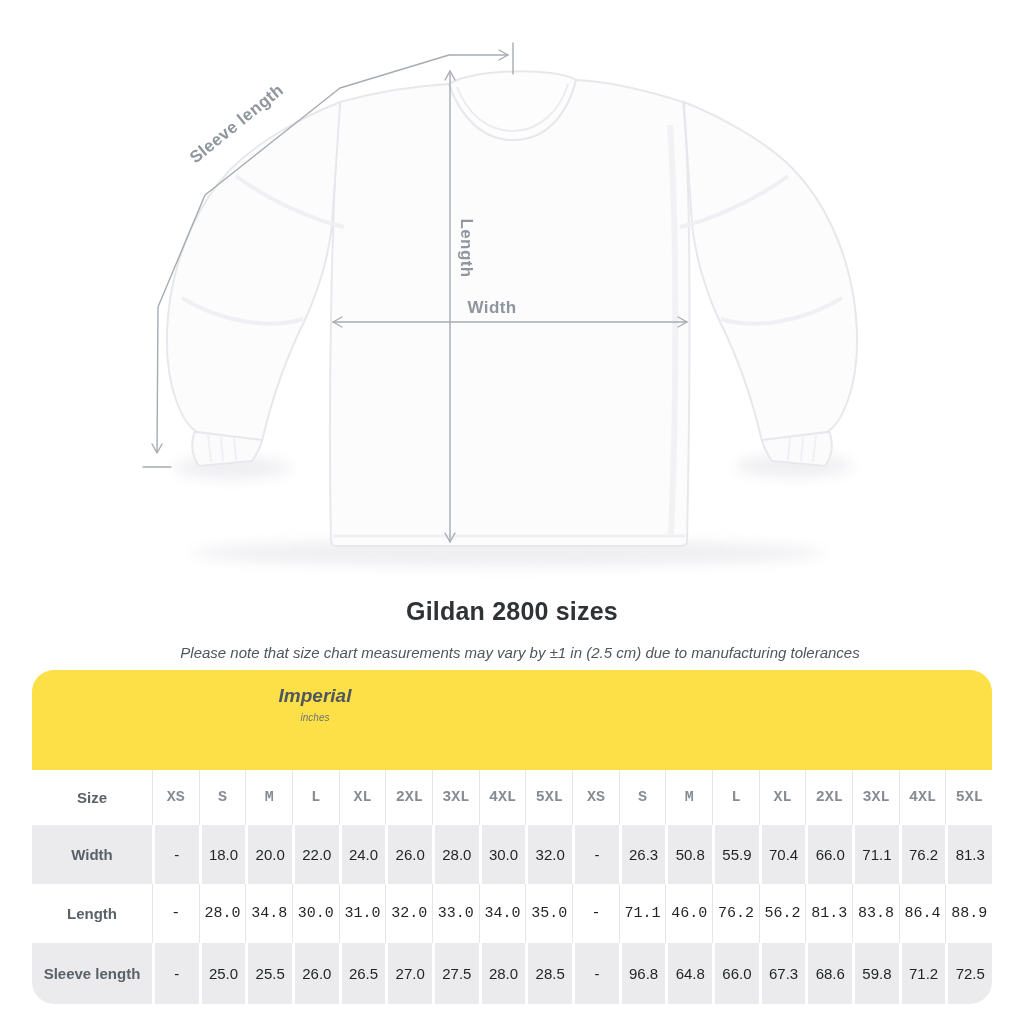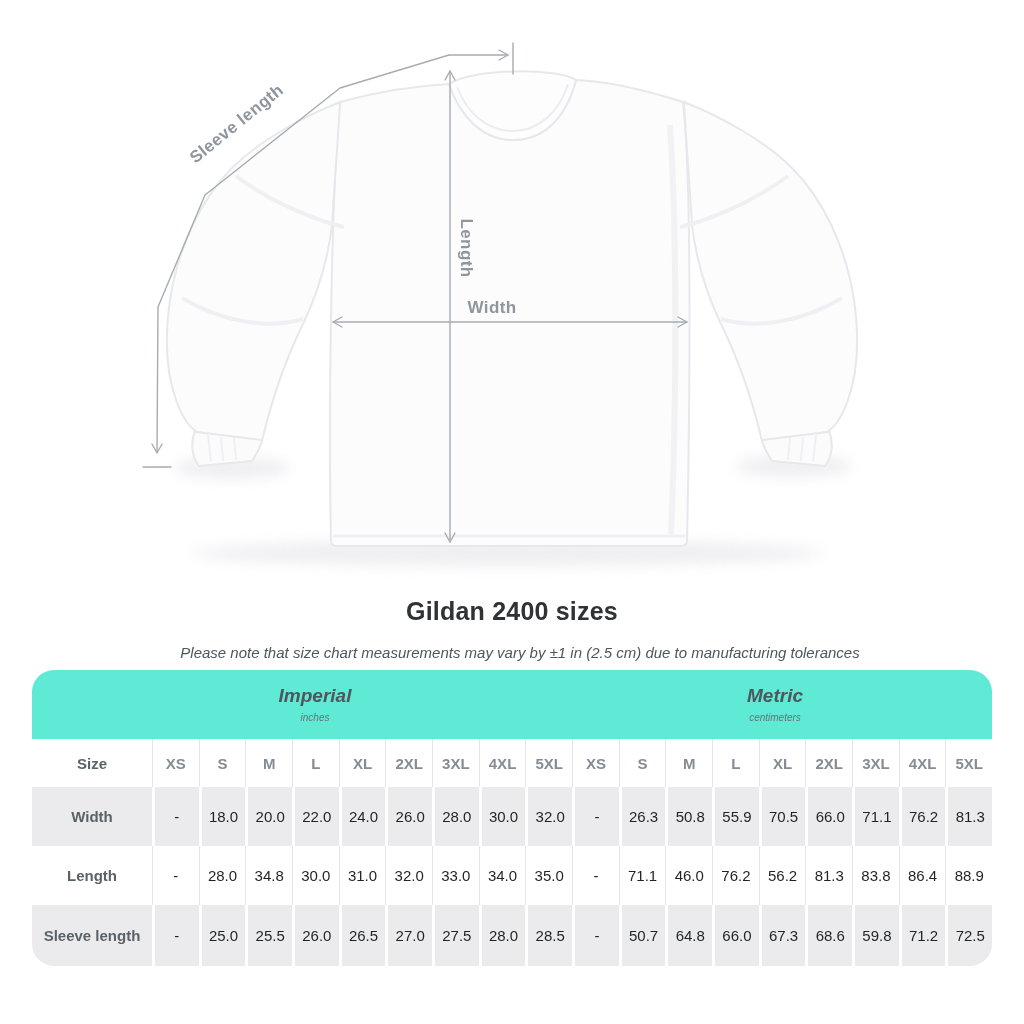--- a/index.html
+++ b/index.html
@@ -12,39 +12,39 @@
   .title{
     position:absolute;top:597px;left:0;width:1024px;text-align:center;
     font-size:25px;font-weight:bold;color:#303336;margin:0;letter-spacing:.2px;
   }
   .note{
     position:absolute;top:636px;left:0;width:1024px;text-align:center;
     font-size:15px;font-style:italic;color:#4f565c;margin:8px;
   }
 
   .size-table{position:absolute;top:670px;left:32px;width:960px;}
-  .band{position:relative;height:69px;background:#5eead4;border-radius:22px 22px 0 0;}
+  .band{position:relative;height:100px;background:#fde047;border-radius:22px 22px 0 0;}
   .group{position:absolute;top:15px;width:290px;text-align:center;}
   .g-imperial{left:138px;}
   .g-metric{left:598px;}
   .g-label{font-size:19px;font-weight:bold;font-style:italic;color:#4e565e;}
   .g-unit{font-size:10px;font-style:italic;color:#6b7279;margin-top:5px;}
 
   .row{display:flex;width:960px;}
-  .header-row{height:48px;background:#ffffff;}
+  .header-row{height:55px;background:#ffffff;}
   .data-row{height:59px;}
   .row-last{height:61px;}
   .cell{
     flex:1 1 0;display:flex;align-items:center;justify-content:center;
     font-size:15px;color:#1f2326;box-sizing:border-box;
   }
   .label-cell{flex:0 0 120px;font-weight:bold;color:#5a6269;}
   .header-row .cell{font-weight:bold;color:#858c94;}
   .header-row .label-cell{color:#5a6269;}
-  .row-white .cell + .cell{border-left:1px solid #e3e5e8;}
+  .row-white .cell + .cell{border-left:1px solid #e3e5e8;font-family:Liberation Mono, monospace;}
   .row-gray .cell{background:#ebebed;}
   .row-gray .cell + .cell{border-left:3px solid #ffffff;}
   .row-last .cell:first-child{border-bottom-left-radius:22px;}
   .row-last .cell:last-child{border-bottom-right-radius:22px;}
 </style>
 </head>
 <body>
 
 <div class="canvas">
 
@@ -110,32 +110,28 @@
       </g>
     </g>
 
     <g font-family="Liberation Sans, sans-serif" font-size="17" font-weight="bold" fill="#8f969e" letter-spacing="0.4">
       <text transform="translate(240 128) rotate(-39)" text-anchor="middle">Sleeve length</text>
       <text transform="translate(461 248) rotate(90)" text-anchor="middle">Length</text>
       <text x="492" y="313" text-anchor="middle">Width</text>
     </g>
   </svg>
 
-  <h1 class="title">Gildan 2400 sizes</h1>
+  <h1 class="title">Gildan 2800 sizes</h1>
   <p class="note">Please note that size chart measurements may vary by ±1 in (2.5 cm) due to manufacturing tolerances</p>
 
   <div class="size-table">
     <div class="band">
       <div class="group g-imperial">
         <div class="g-label">Imperial</div>
         <div class="g-unit">inches</div>
-      </div>
-      <div class="group g-metric">
-        <div class="g-label">Metric</div>
-        <div class="g-unit">centimeters</div>
       </div>
     </div>
     <div class="row header-row row-white">
       <div class="cell label-cell">Size</div>
 
     <div class="cell">XS</div>
         <div class="cell">S</div>
         <div class="cell">M</div>
         <div class="cell">L</div>
         <div class="cell">XL</div>
@@ -162,21 +158,21 @@
         <div class="cell">22.0</div>
         <div class="cell">24.0</div>
         <div class="cell">26.0</div>
         <div class="cell">28.0</div>
         <div class="cell">30.0</div>
         <div class="cell">32.0</div>
         <div class="cell">-</div>
         <div class="cell">26.3</div>
         <div class="cell">50.8</div>
         <div class="cell">55.9</div>
-        <div class="cell">70.5</div>
+        <div class="cell">70.4</div>
         <div class="cell">66.0</div>
         <div class="cell">71.1</div>
         <div class="cell">76.2</div>
         <div class="cell">81.3</div>
       </div>
       <div class="row data-row row-white">
         <div class="cell label-cell">Length</div>
         <div class="cell">-</div>
         <div class="cell">28.0</div>
         <div class="cell">34.8</div>
@@ -201,21 +197,21 @@
         <div class="cell">-</div>
         <div class="cell">25.0</div>
         <div class="cell">25.5</div>
         <div class="cell">26.0</div>
         <div class="cell">26.5</div>
         <div class="cell">27.0</div>
         <div class="cell">27.5</div>
         <div class="cell">28.0</div>
         <div class="cell">28.5</div>
         <div class="cell">-</div>
-        <div class="cell">50.7</div>
+        <div class="cell">96.8</div>
         <div class="cell">64.8</div>
         <div class="cell">66.0</div>
         <div class="cell">67.3</div>
         <div class="cell">68.6</div>
         <div class="cell">59.8</div>
         <div class="cell">71.2</div>
         <div class="cell">72.5</div>
       </div>
     </div>
 

